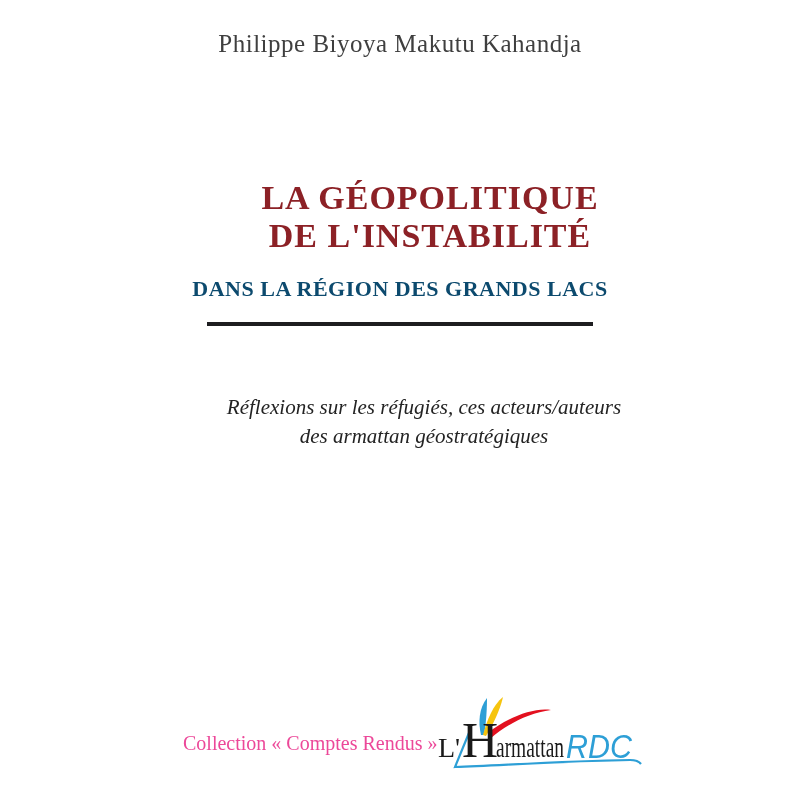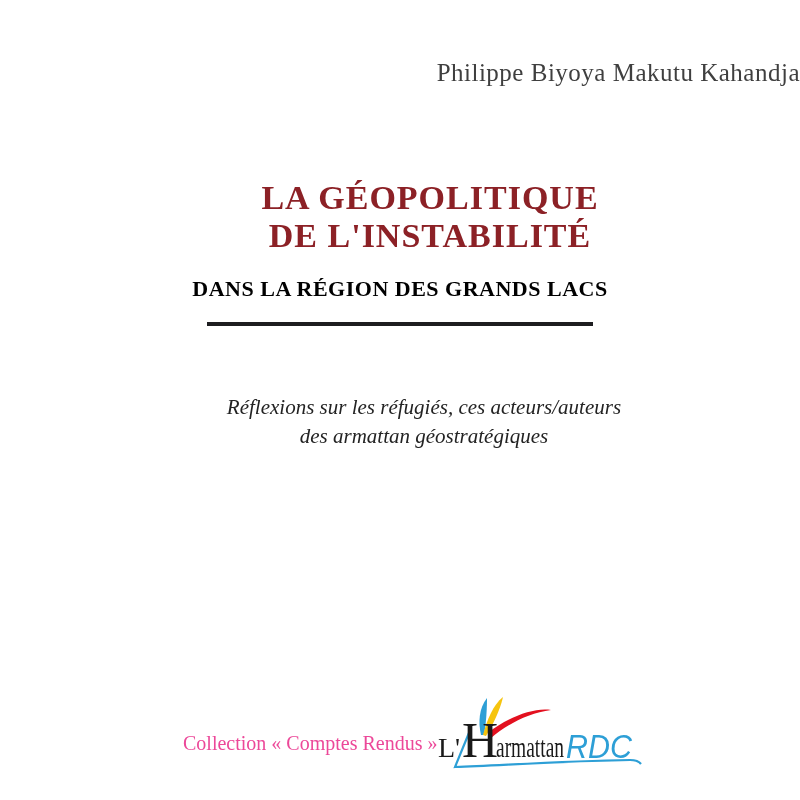--- a/index.html
+++ b/index.html
@@ -13,25 +13,24 @@
     height: 800px;
     background: #ffffff;
     overflow: hidden;
     font-family: "Liberation Serif", "DejaVu Serif", serif;
   }
   .author {
     position: absolute;
     top: 30px;
     left: 0;
     width: 800px;
-    text-align: right;
+    text-align: center;
     font-size: 25px;
     letter-spacing: 0.5px;
     color: #3f3f3f;
-    margin-top: 29px;
   }
   .title {
     position: absolute;
     top: 179px;
     left: 0;
     width: 800px;
     text-align: center;
     font-size: 34px;
     font-weight: bold;
     line-height: 38px;
@@ -41,21 +40,21 @@
   }
   .subtitle {
     position: absolute;
     top: 276px;
     left: 0;
     width: 800px;
     text-align: center;
     font-size: 22px;
     font-weight: bold;
     letter-spacing: 0.5px;
-    color: #000000;
+    color: #0c4a6e;
   }
   .divider {
     position: absolute;
     top: 322px;
     left: 50%;
     transform: translateX(-50%);
     width: 386px;
     height: 4px;
     background: #1d1d20;
   }

